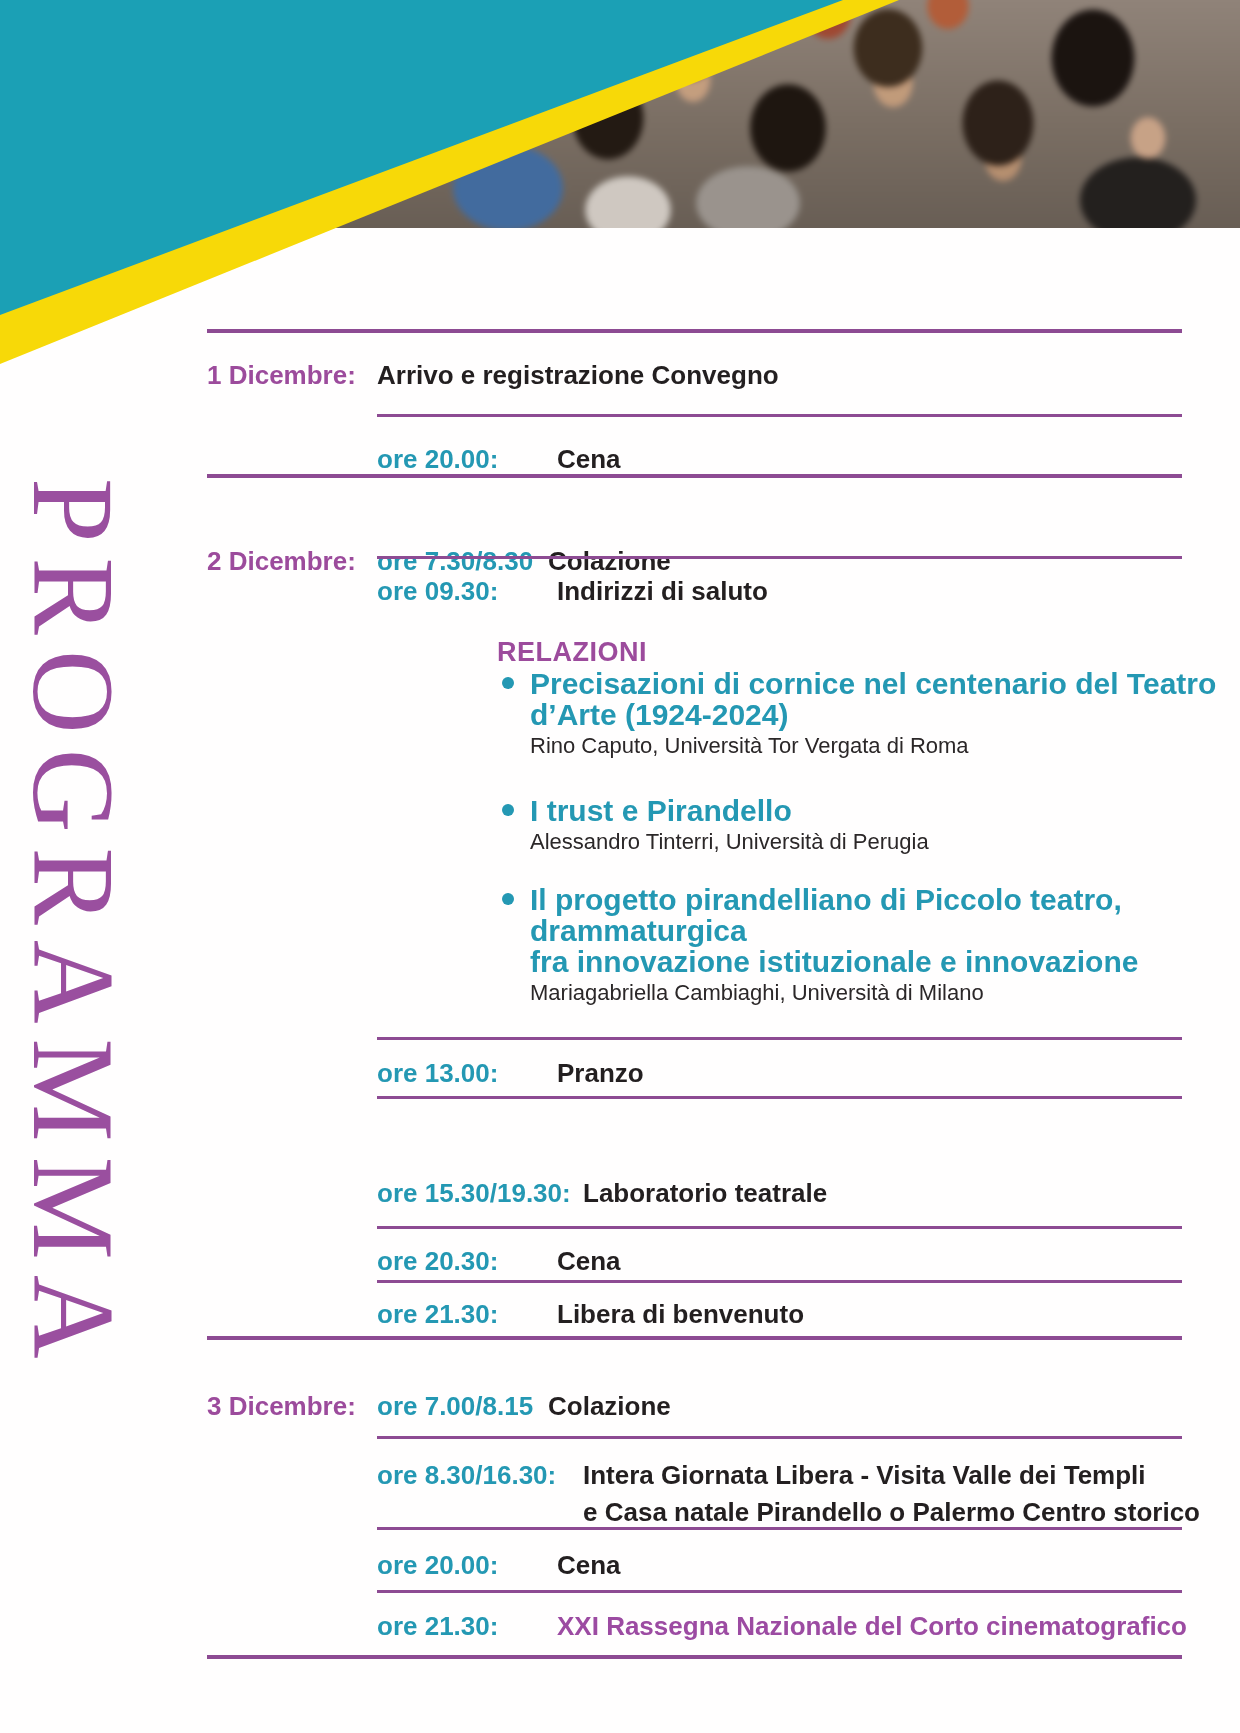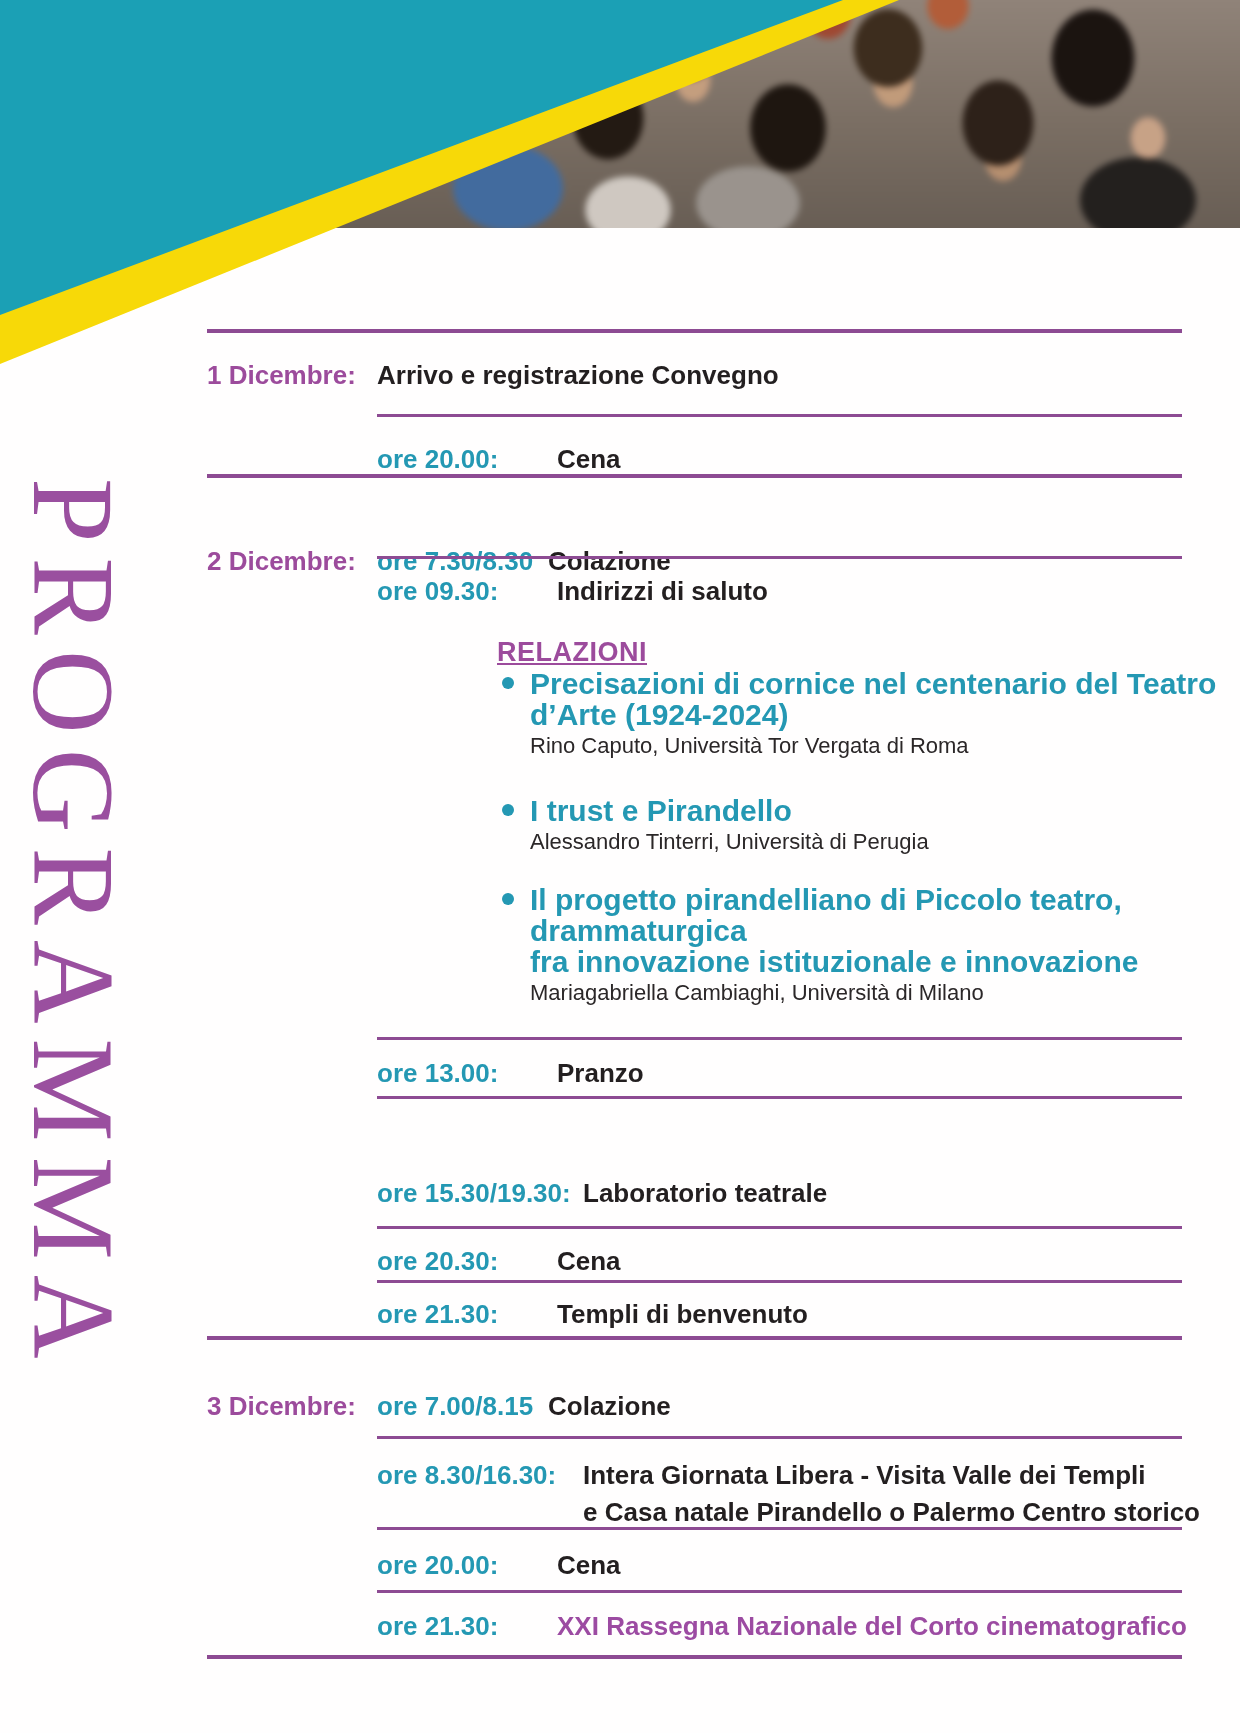--- a/index.html
+++ b/index.html
@@ -65,21 +65,21 @@
   .desc{color:#231f20;}
   .desc.at-time{left:170px;}
   .desc.near{left:341px;}
   .desc.std{left:350px;}
   .desc.far{left:376px;}
   .desc.purple{color:#9c4ba2;}
   .desc .l2{margin-top:6px;}
   
   .rel-heading{
     position:absolute;left:497px;font-size:27px;font-weight:bold;
-    color:#9c4b9c;letter-spacing:.5px;white-space:nowrap;text-decoration:underline;
+    color:#9c4b9c;letter-spacing:.5px;white-space:nowrap;
   }
   .talk{position:absolute;left:500px;width:700px;}
   .talk .dot{
     position:absolute;left:2px;top:9px;width:12px;height:12px;border-radius:50%;
     background:#2498b3;
   }
   .talk .body{position:absolute;left:30px;top:0;width:680px;}
   .talk .tline{font-size:30px;font-weight:bold;color:#2498b3;line-height:31px;white-space:nowrap;}
   .talk .speaker{font-size:22px;font-weight:normal;color:#2b2728;line-height:31px;white-space:nowrap;}
 </style>
@@ -175,21 +175,21 @@
 
   <div class="row" style="top:1246px">
     <span class="cell time">ore 20.30:</span>
     <span class="cell desc std">Cena</span>
   </div>
 
   <div class="hr inner" style="top:1280px"></div>
 
   <div class="row" style="top:1299px">
     <span class="cell time">ore 21.30:</span>
-    <span class="cell desc std">Templi di benvenuto</span>
+    <span class="cell desc std">Libera di benvenuto</span>
   </div>
 
   <div class="hr full" style="top:1336px"></div>
 
   <div class="row" style="top:1391px">
     <span class="cell date">3 Dicembre:</span>
     <span class="cell time">ore 7.00/8.15</span>
     <span class="cell desc near">Colazione</span>
   </div>
 

